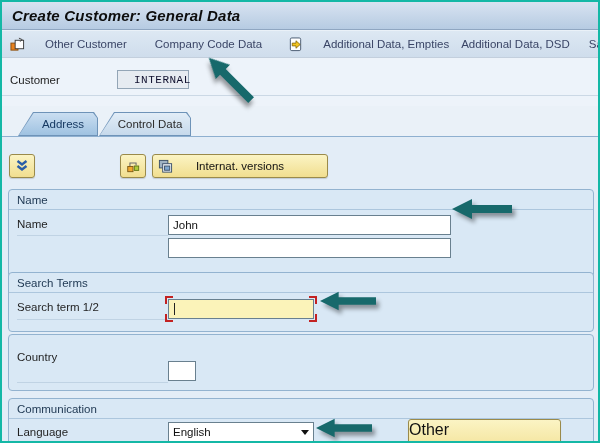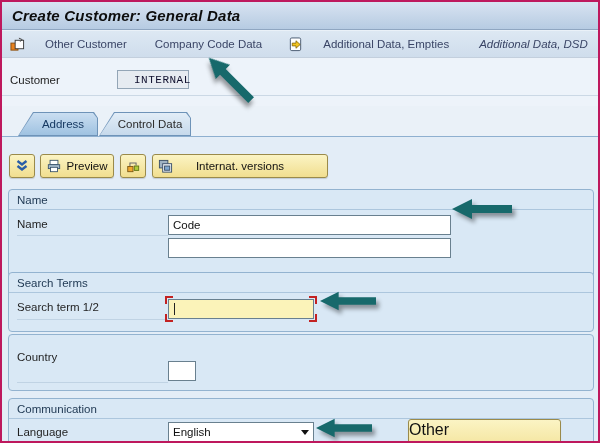--- a/index.html
+++ b/index.html
@@ -1,36 +1,36 @@
 <!DOCTYPE html>
 <html style="--arrow: #17696B; --button-bg: #F6E9A6; --focused-field-bg: #FBF3B9; --focus-bracket: #C32222; --titlebar-bg: #C5D6E9; --section-bg: #D9E8F5;"><head>
 <meta charset="utf-8">
 <style>
   html,body{margin:0;padding:0;background:#fff;}
   *{box-sizing:border-box;}
   .screen{
     position:relative;width:600px;height:443px;
-    border:2px solid #be185d;background:#EAF1F8;overflow:hidden;
+    border:2px solid #14b8a6;background:#EAF1F8;overflow:hidden;
     font-family:"Liberation Sans","DejaVu Sans",sans-serif;font-size:11.5px;color:#222;
   }
   
   .titlebar{position:absolute;left:0;top:0;width:100%;height:28px;
     background:linear-gradient(#D8E3F1,#B6CBE2);border-bottom:1px solid #8FA6C1;
     display:flex;align-items:center;padding-left:10px;}
   .titlebar .title{font-size:15px;font-weight:bold;font-style:italic;color:#0d0d0d;letter-spacing:.2px;}
   
   .topbar{position:absolute;left:0;top:29px;width:100%;height:27px;
     background:linear-gradient(#DDE8F3,#CfDDEC);border-bottom:1px solid #C3CfDD;
     display:flex;align-items:center;white-space:nowrap;color:#3A4566;}
   .topbar .titem{display:flex;align-items:center;gap:20px;cursor:default;}
   .ti-other{margin-left:8px;}
   .ti-ccd{margin-left:28px;}
   .ti-next{margin-left:26px;}
   .ti-empties{margin-left:20px;}
-  .ti-dsd{margin-left:30px;font-style:italic;}
+  .ti-dsd{margin-left:12px;}
   .ti-sales{margin-left:19px;}
   
   .custarea{position:absolute;left:0;top:56px;width:100%;height:48px;background:#EDF3FA;}
   .custline{position:absolute;left:0;top:37px;width:100%;height:1px;background:#CBD8E5;}
   .custlabel{position:absolute;left:8px;top:16px;color:#1e1e1e;}
   .custfield{position:absolute;left:115px;top:12px;width:72px;height:19px;
     background:#E6EBF1;border:1px solid #93A5B6;color:#10102e;
     font-family:"Liberation Mono","DejaVu Sans Mono",monospace;font-size:11px;
     display:flex;align-items:center;padding-left:16px;letter-spacing:.5px;}
   
@@ -154,30 +154,20 @@
   <div class="panel">
 
     <div class="ybtn btn-expand">
       <span class="icon">
         <svg width="14" height="14" viewBox="0 0 14 14">
           <path d="M2.5 2 L7 5.5 L11.5 2" fill="none" stroke="#2B5EA7" stroke-width="2.4"></path>
           <path d="M2.5 7 L7 10.5 L11.5 7" fill="none" stroke="#2B5EA7" stroke-width="2.4"></path>
         </svg>
       </span>
     </div>
-    <div class="ybtn btn-preview">
-      <span class="icon">
-        <svg width="14" height="14" viewBox="0 0 16 16">
-          <rect x="3.5" y="1.5" width="9" height="5" fill="#ffffff" stroke="#35506b" stroke-width="1"></rect>
-          <rect x="1.5" y="6.5" width="13" height="4.5" fill="#A9BDCE" stroke="#35506b" stroke-width="1"></rect>
-          <rect x="4" y="9.5" width="8" height="5" fill="#ffffff" stroke="#35506b" stroke-width="1"></rect>
-        </svg>
-      </span>
-      <span>Preview</span>
-    </div>
     <div class="ybtn btn-versions-icon">
       <span class="icon">
         <svg width="14" height="14" viewBox="0 0 16 16">
           <path d="M4.5 9 V4.5 H11.5 V7.5" fill="none" stroke="#6a6a6a" stroke-width="1.2"></path>
           <rect x="2" y="8.5" width="6" height="6" fill="#F0A830" stroke="#7a5510" stroke-width="1"></rect>
           <rect x="9.5" y="8" width="5" height="5" fill="#AFCB3A" stroke="#5d7313" stroke-width="1"></rect>
         </svg>
       </span>
     </div>
     <div class="ybtn btn-internat">
@@ -188,21 +178,21 @@
           <rect x="7" y="7.5" width="5.5" height="4.5" fill="#7FA8D0" stroke="#3c5068" stroke-width="1"></rect>
         </svg>
       </span>
       <span>Internat. versions</span>
     </div>
 
     <div class="section sec-name">
       <div class="sec-head">Name</div>
       <span class="flabel" style="top:28px;">Name</span>
       <div class="labelline" style="top:45px;"></div>
-      <div class="field" style="left:159px;top:25px;width:283px;">Code</div>
+      <div class="field" style="left:159px;top:25px;width:283px;">John</div>
       <div class="field" style="left:159px;top:48px;width:283px;"></div>
     </div>
 
     <div class="section sec-search">
       <div class="sec-head">Search Terms</div>
       <span class="flabel" style="top:28px;">Search term 1/2</span>
       <div class="labelline" style="top:46px;"></div>
       <div class="field focused" style="left:159px;top:26px;width:146px;">
         <span class="caretbar"></span>
         <span></span>

